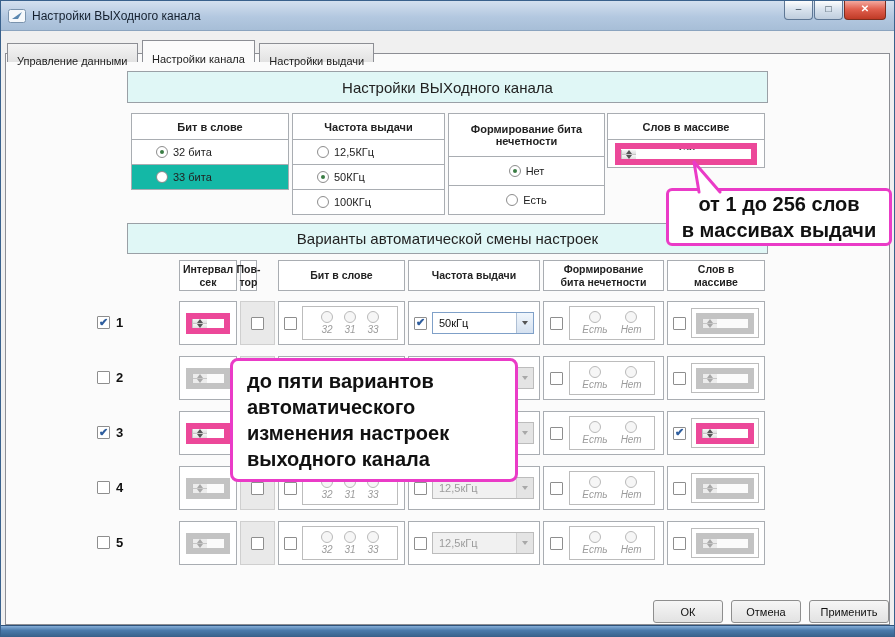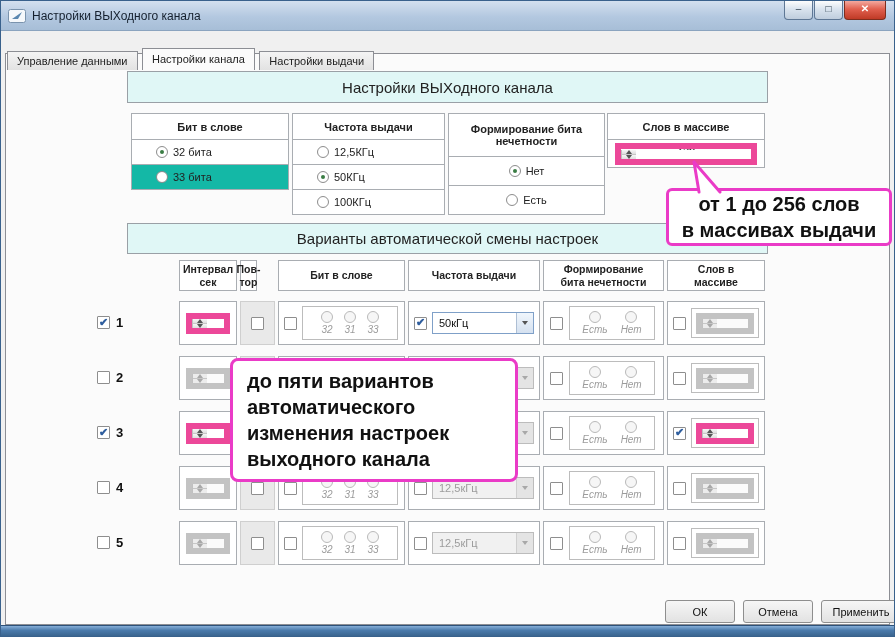--- a/index.html
+++ b/index.html
@@ -20,24 +20,24 @@
     background:linear-gradient(#fdfdfd,#d9e3ee 45%,#bfcddd);
     border-radius:0 0 4px 4px; display:flex; align-items:center; justify-content:center;
     font-size:10px; color:#30414f; margin-left:1px; }
   .wbtn .wglyph { line-height:1; transform:translateY(-1px); }
   .wbtn.close { width:42px; background:linear-gradient(#f3a99f,#e0604f 45%,#bf3a26);
     border-color:#7e2d1d; color:#fff; font-weight:bold; }
 
   
   .tabstrip { position:absolute; top:31px; left:6px; right:6px; height:22px; z-index:5; }
   .tab { display:inline-block; vertical-align:bottom; height:19px; line-height:18px;
-    padding:0 9px; font-size:11px; color:#222;
+    padding:8px 9px; font-size:11px; color:#222;
     background:linear-gradient(#f4f4f4,#e2e2e2); border:1px solid #8c8e94;
     border-bottom:none; margin-top:3px; cursor:default; }
-  .tab.active { height:22px; line-height:21px; margin-top:16px;
+  .tab.active { height:22px; line-height:21px; margin-top:8px;
     background:#fbfbfb; position:relative; z-index:6; }
 
   
   .panel { position:absolute; top:52px; left:4px; right:4px; bottom:11px;
     background:#fbfbfb; border:1px solid #8c8e94; }
 
   .cyanbar { position:absolute; background:#e0f7f6; border:1px solid #9aa0a6;
     display:flex; align-items:center; justify-content:center; font-size:15px; color:#222; }
 
   
@@ -120,21 +120,21 @@
     font-weight:bold; font-size:20px; color:#111; }
   .co-words { left:660px; top:134px; width:226px; height:58px; border-radius:6px; text-align:center; }
   .co-variants { left:224px; top:304px; width:288px; height:124px; border-radius:8px;
     justify-content:flex-start; padding-left:14px; text-align:left; }
   .co-tail { position:absolute; left:676px; top:106px; z-index:21; }
   .preline { white-space:pre-line; line-height:1.3; }
 
   
   .btn { position:absolute; top:546px; height:23px;
     background:linear-gradient(#f6f6f6,#e2e2e2); border:1px solid #8e8e8e; border-radius:3px;
-    font-size:11px; color:#111; display:flex; align-items:center; justify-content:center; cursor:default;margin-left:12px; }
+    font-size:11px; color:#111; display:flex; align-items:center; justify-content:center; cursor:default; }
   .bottombar { position:absolute; left:0; right:0; bottom:0; height:11px;
     background:linear-gradient(#86aed8,#4a7aab 45%,#3a658f); border-top:1px solid #2d5179; }
 </style>
 </head>
 <body>
 
 <div class="window">
 
   <div class="titlebar">
     <svg class="app-icon" width="18" height="16">

